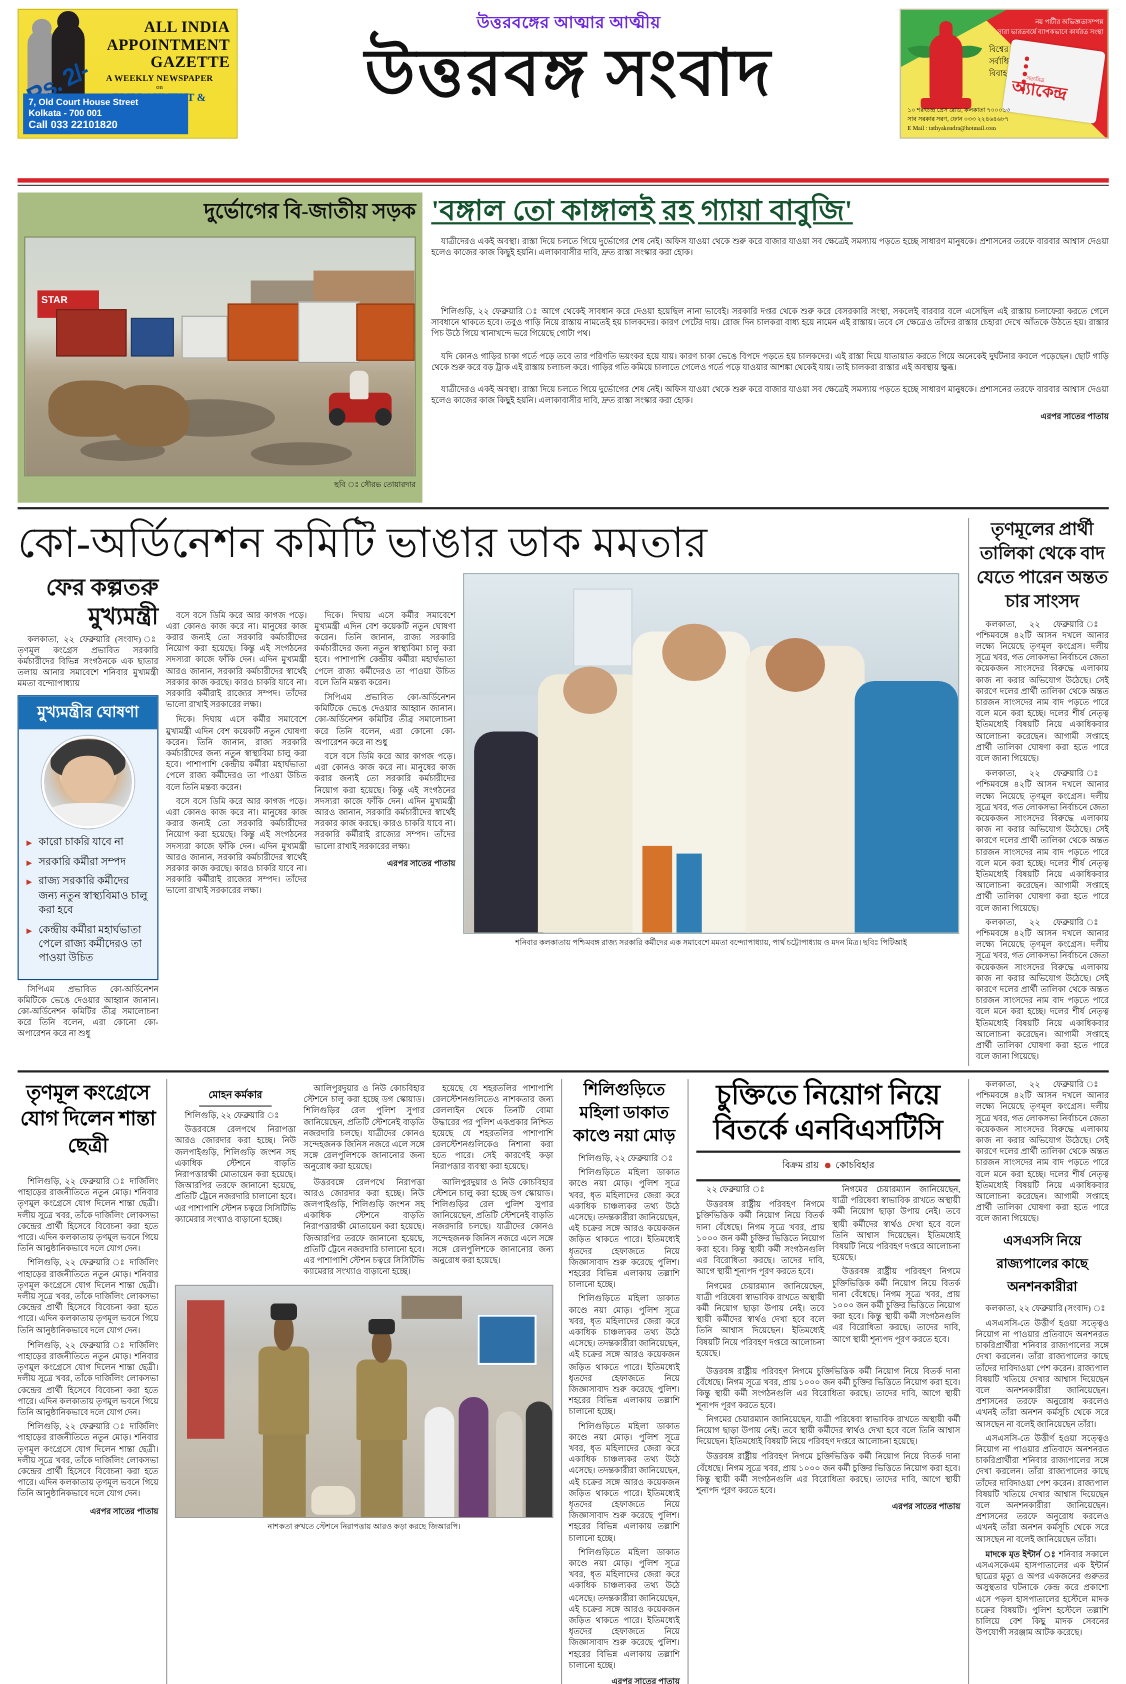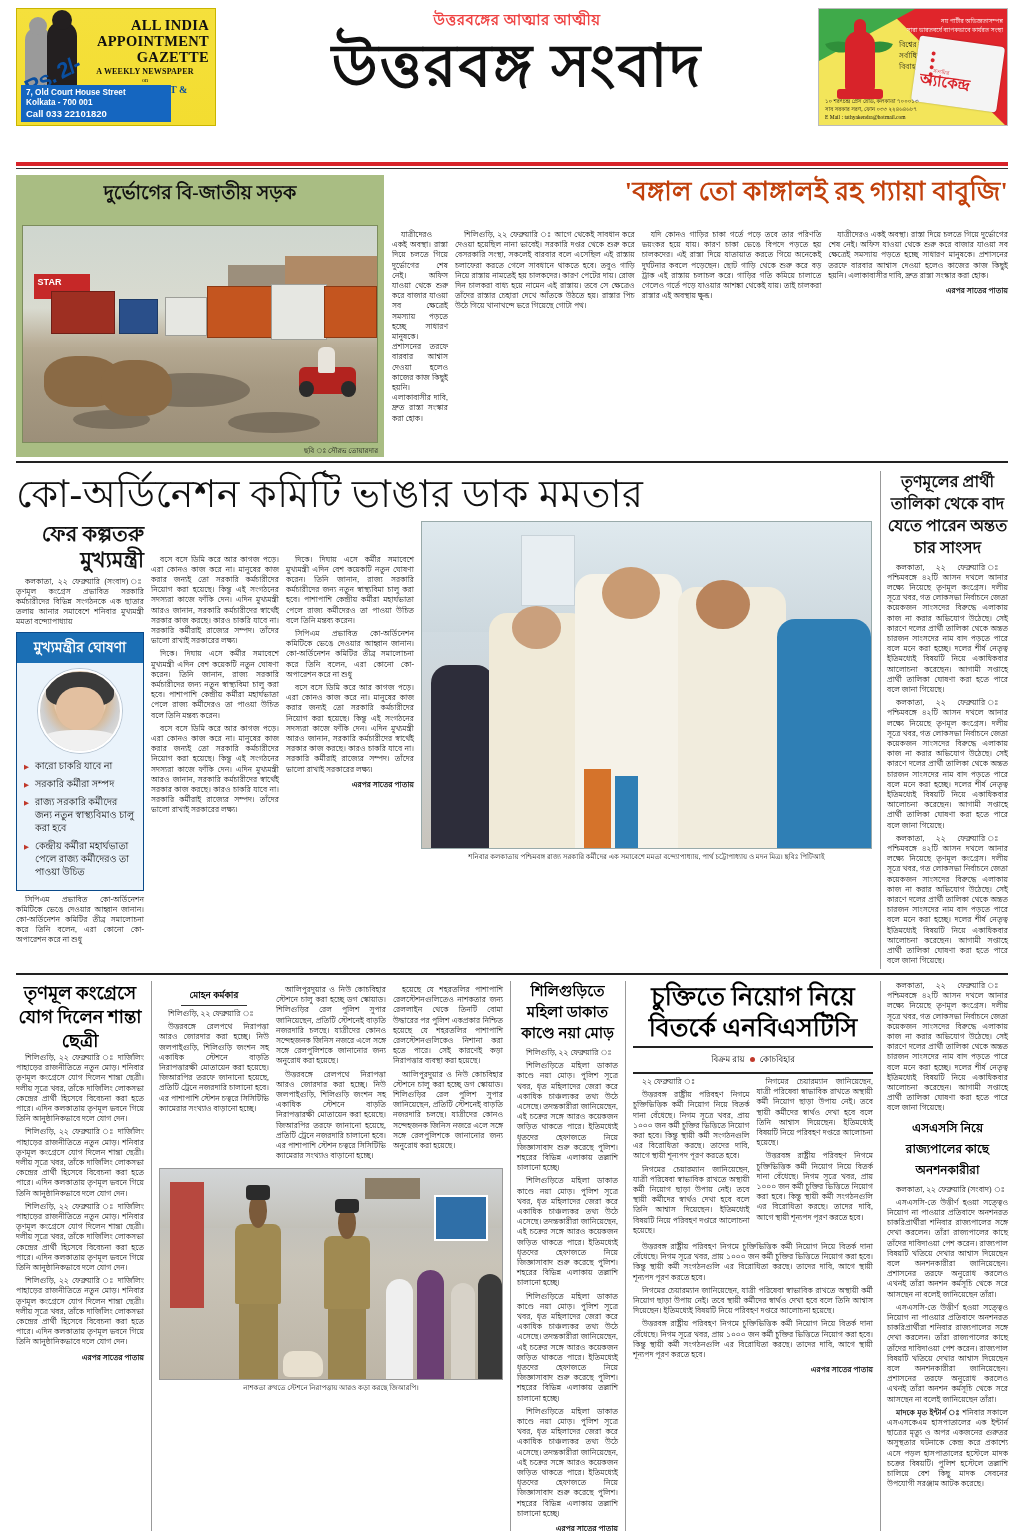--- a/index.html
+++ b/index.html
@@ -37,21 +37,21 @@
     font-family:"Liberation Serif", serif; font-weight:bold; font-size:10px; line-height:11px; color:#0a4fa0;}
   .ad-left .t5 { position:absolute; right:6px; top:98px; width:128px; text-align:center; font-size:8px; color:#6b6b00;}
   .ad-left .addr {
     position:absolute; left:4px; bottom:3px; width:150px; background:#1566c0; color:#fff;
     font-family:"Liberation Sans", sans-serif; font-weight:bold; font-size:8.2px; line-height:10px;
     padding:3px 5px;
   }
   .ad-left .addr .ph { font-size:9.5px; margin-top:1px; }
 
   .head-center { flex:1; position:relative; text-align:center; padding: 0 8px; }
-  .tagline { font-family:"Liberation Serif", serif; font-weight:bold; font-size:15px; color:#ef4444; letter-spacing:.5px; }
+  .tagline { font-family:"Liberation Serif", serif; font-weight:bold; font-size:15px; color:#6d28d9; letter-spacing:.5px; }
   .nameplate {
     font-family:"Liberation Serif", serif; font-weight:bold; font-size:59px; line-height:70px;
     color:#111; letter-spacing:2px; margin-top:-2px;
   }
   .dateline {
     font-family:"Liberation Serif", serif; font-size:10.5px; color:#111; margin-top:4px; letter-spacing:.1px;
   }
   .ad-right {
     width: 190px; height: 118px; flex: 0 0 190px; position:relative; overflow:hidden;
     border:1px solid #bbb; background:#f3e55a;
@@ -82,31 +82,31 @@
 
   
   .bn { font-family:"Liberation Serif","DejaVu Serif",serif; }
   .body-col { font-size:7.6px; line-height:10.2px; text-align:justify; color:#111; }
   .body-col p { margin-bottom:3px; text-indent:9px; }
   .hr-dark { height:1.5px; background:#222; }
 
   
   .sec1 { display:flex; padding: 6px 16px 0 16px; gap:8px; height:288px; }
   .s1-left { width:368px; flex:0 0 368px; background:#a9bd83; padding:6px; position:relative; }
-  .s1-left .ttl { text-align:center; font-weight:bold; font-size:19px; color:#111; line-height:24px; padding-bottom:20px;}
+  .s1-left .ttl { text-align:right; font-weight:bold; font-size:19px; color:#111; line-height:24px; padding-bottom:10px;}
   .photo {
     position:relative; overflow:hidden; background:#b9b2a4; border:1px solid #7c8c5c;
   }
   .ph-road { height:218px; }
   .cap { font-size:7px; text-align:right; color:#111; padding-top:2px; }
   .s1-right { flex:1; }
   .s1-right .hl {
-    font-weight:bold; font-size:26px; line-height:34px; text-align:right; color:#c2410c; letter-spacing:.3px;
-  }
-  .s1-cols { display:flex; gap:7px; margin-top:21px; }
+    font-weight:bold; font-size:26px; line-height:34px; text-align:left; color:#14532d; letter-spacing:.3px;text-decoration:underline;
+  }
+  .s1-cols { display:flex; gap:7px; margin-top:6px;flex-direction:column; }
   .s1-cols .c { flex:1; }
   .s1-cols .c.narrow { flex:0 0 56px; }
 
   
   .road-sky{position:absolute;inset:0;background:linear-gradient(180deg,#cfd6cf 0%,#d9dbd0 38%,#b9ad97 55%,#a99d88 100%);}
   .road-bg-bldg{position:absolute;left:58%;top:18%;width:42%;height:26%;background:#9c8f7c;}
   .road-bg-bldg2{position:absolute;left:74%;top:14%;width:26%;height:30%;background:#b08a66;}
   .truck{position:absolute;background:#2a4f8a;border:1px solid #1d3a66;}
   .truck.red{background:#9e2f22;border-color:#6f2018;}
   .truck.orange{background:#c4551f;border-color:#8c3a14;}
@@ -374,21 +374,21 @@
       </div>
     </div>
   </div>
 
   <div style="margin:4px 16px 0 16px;" class="hr-dark"></div>
 
   <div class="sec3">
 
     <div class="s3-a">
       <div class="h bn">তৃণমূল কংগ্রেসে যোগ দিলেন শান্তা ছেত্রী</div>
-      <div class="body-col bn" style="margin-top:0;">
+      <div class="body-col bn" style="margin-top:16px;">
         <p>শিলিগুড়ি, ২২ ফেব্রুয়ারি ঃ দার্জিলিং পাহাড়ের রাজনীতিতে নতুন মোড়। শনিবার তৃণমূল কংগ্রেসে যোগ দিলেন শান্তা ছেত্রী। দলীয় সূত্রে খবর, তাঁকে দার্জিলিং লোকসভা কেন্দ্রের প্রার্থী হিসেবে বিবেচনা করা হতে পারে। এদিন কলকাতায় তৃণমূল ভবনে গিয়ে তিনি আনুষ্ঠানিকভাবে দলে যোগ দেন।</p>
         <p>শিলিগুড়ি, ২২ ফেব্রুয়ারি ঃ দার্জিলিং পাহাড়ের রাজনীতিতে নতুন মোড়। শনিবার তৃণমূল কংগ্রেসে যোগ দিলেন শান্তা ছেত্রী। দলীয় সূত্রে খবর, তাঁকে দার্জিলিং লোকসভা কেন্দ্রের প্রার্থী হিসেবে বিবেচনা করা হতে পারে। এদিন কলকাতায় তৃণমূল ভবনে গিয়ে তিনি আনুষ্ঠানিকভাবে দলে যোগ দেন।</p>
         <p>শিলিগুড়ি, ২২ ফেব্রুয়ারি ঃ দার্জিলিং পাহাড়ের রাজনীতিতে নতুন মোড়। শনিবার তৃণমূল কংগ্রেসে যোগ দিলেন শান্তা ছেত্রী। দলীয় সূত্রে খবর, তাঁকে দার্জিলিং লোকসভা কেন্দ্রের প্রার্থী হিসেবে বিবেচনা করা হতে পারে। এদিন কলকাতায় তৃণমূল ভবনে গিয়ে তিনি আনুষ্ঠানিকভাবে দলে যোগ দেন।</p>
         <p>শিলিগুড়ি, ২২ ফেব্রুয়ারি ঃ দার্জিলিং পাহাড়ের রাজনীতিতে নতুন মোড়। শনিবার তৃণমূল কংগ্রেসে যোগ দিলেন শান্তা ছেত্রী। দলীয় সূত্রে খবর, তাঁকে দার্জিলিং লোকসভা কেন্দ্রের প্রার্থী হিসেবে বিবেচনা করা হতে পারে। এদিন কলকাতায় তৃণমূল ভবনে গিয়ে তিনি আনুষ্ঠানিকভাবে দলে যোগ দেন।</p>
         <div class="contd bn">এরপর সাতের পাতায়</div>
       </div>
     </div>
 
     <div class="s3-b">
       <div style="display:flex;gap:7px;margin-top:4px;">

